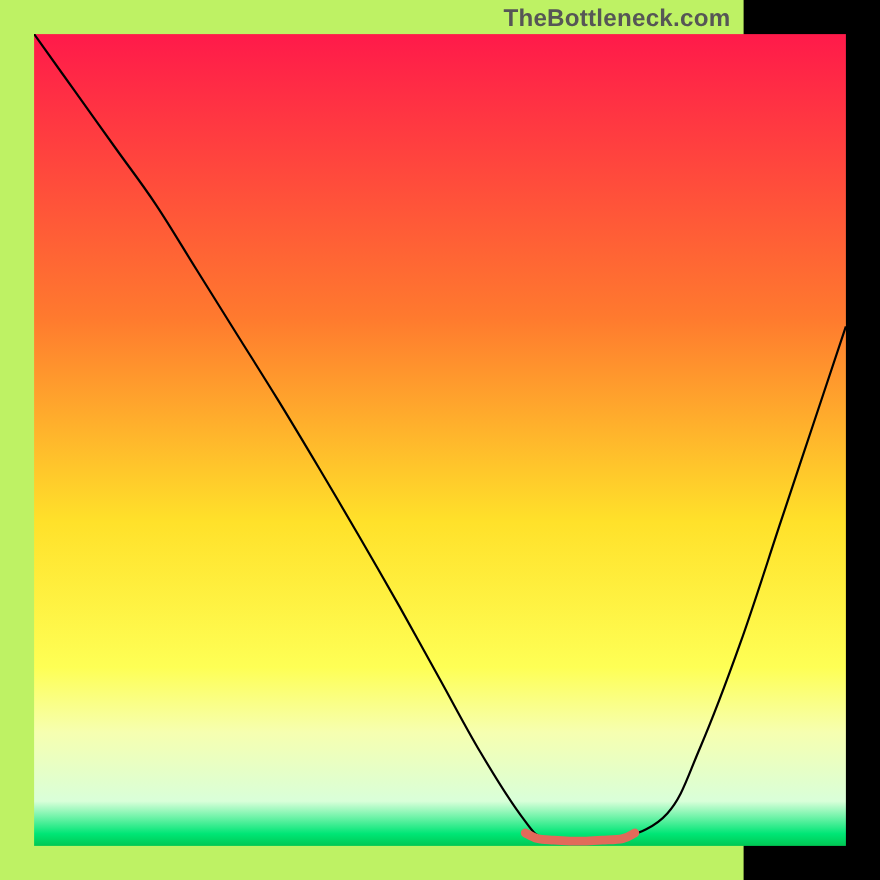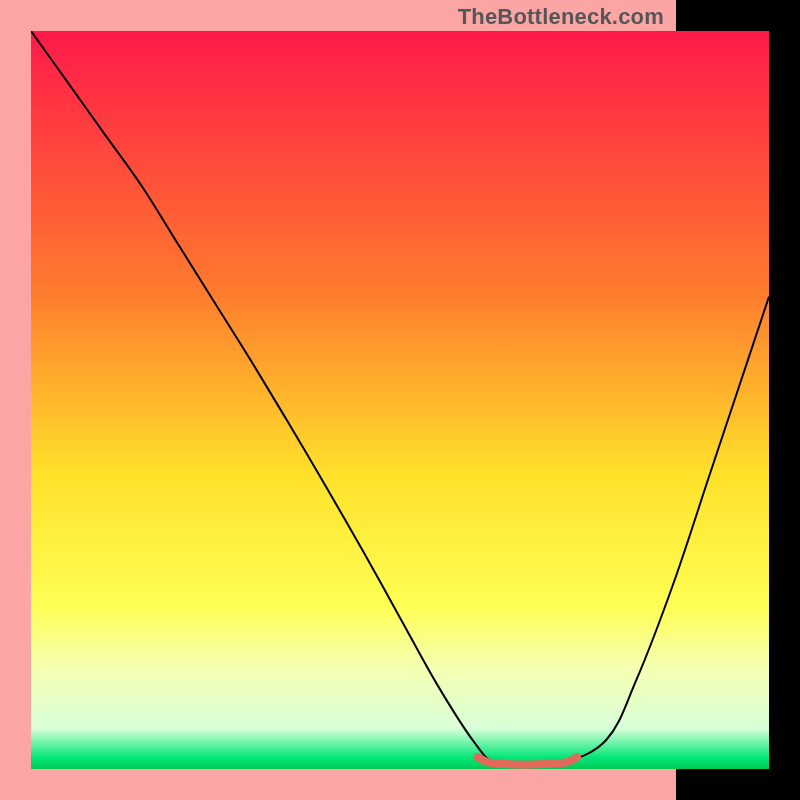--- a/index.html
+++ b/index.html
@@ -8,21 +8,21 @@
     width: 800px;
     height: 800px;
     background: #000;
     overflow: hidden;
     font-family: Arial, Helvetica, sans-serif;
   }
   .frame {
     position: relative;
     width: 676px;
     height: 800px;
-    background: #fca5a5;
+    background: #bef264;
   }
   .watermark {
     position: absolute;
     top: 4px;
     right: 12px;
     color: #565656;
     font-size: 22px;
     font-weight: 600;
     font-family: Arial, sans-serif;
     z-index: 50;

